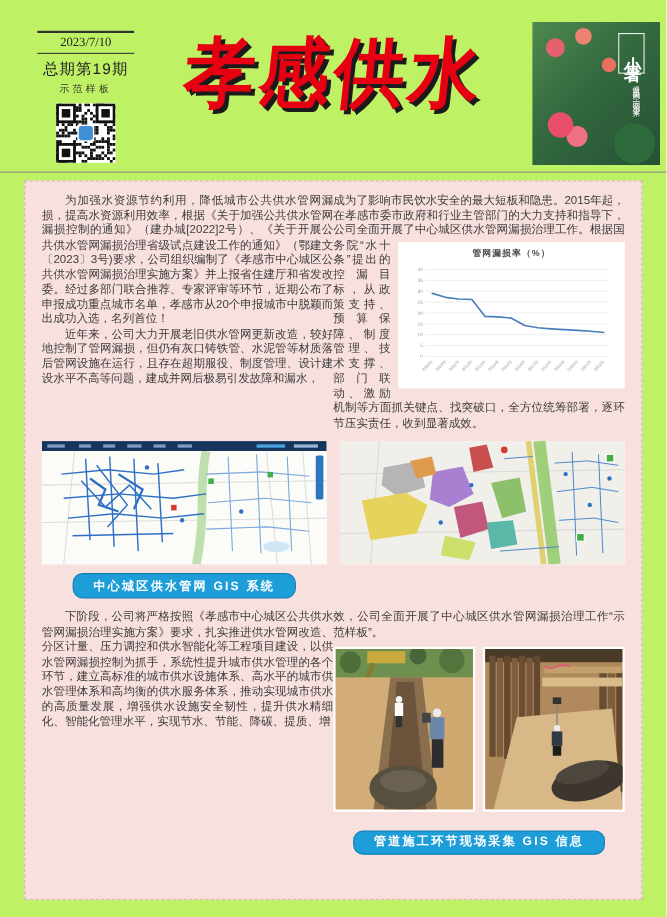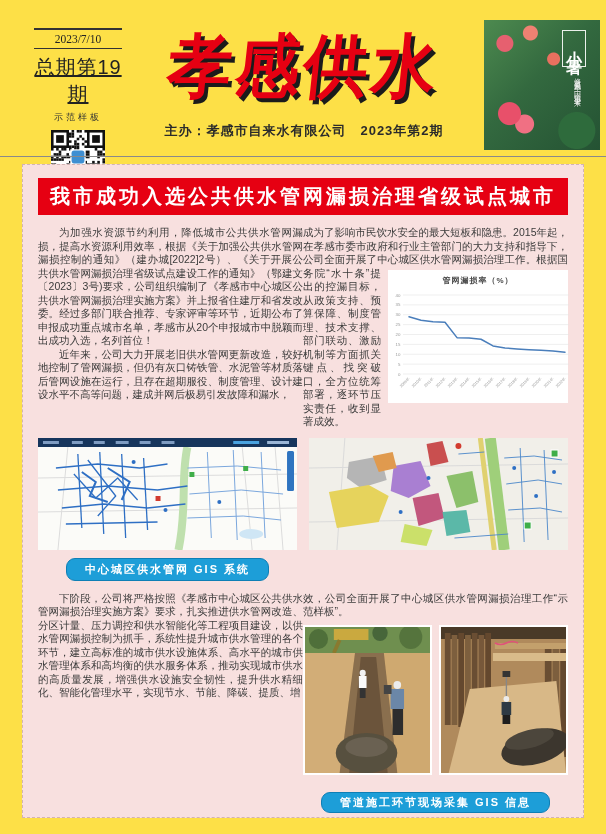--- a/index.html
+++ b/index.html
@@ -1,24 +1,24 @@
 <!DOCTYPE html>
 <html><head>
 <meta charset="utf-8">
 <style>
   * { margin:0; padding:0; box-sizing:border-box; }
   html,body { background:#ffffff; }
   body { font-family:"Liberation Sans", sans-serif; }
-  .page { position:relative; width:606px; height:834px; background:#fde047; overflow:hidden; margin:0 auto; }
+  .page { position:relative; width:606px; height:834px; background:#bef264; overflow:hidden; margin:0 auto; }
 
   
   .masthead { position:absolute; left:0; top:0; width:606px; height:156px; }
   .issue-box { position:absolute; left:34px; top:28px; width:88px; text-align:center; }
   .issue-date { font-size:11.5px; color:#222; padding:3px 0; border-top:2px solid #333; border-bottom:1.5px solid #333; font-family:"Liberation Serif", serif; }
-  .issue-no { font-size:20px; color:#222; margin-top:5px; letter-spacing:1px;text-decoration:underline; }
+  .issue-no { font-size:14px; color:#222; margin-top:5px; letter-spacing:1px; }
   .issue-label { font-size:9px; color:#333; margin-top:3px; letter-spacing:3px; }
   .qr { display:block; width:54px; height:54px; margin:6px auto 0; background:#fff; }
 
   .title-wrap { position:absolute; left:126px; top:18px; width:356px; text-align:center; }
   .paper-title { font-size:64px; font-weight:900; color:#e60012; letter-spacing:4px; line-height:96px;
                  transform:skewX(-6deg) scaleY(1.08); text-shadow:4px 4px 0 #1b1b1b; white-space:nowrap; }
   .publisher { margin-top:8px; font-size:13px; font-weight:bold; color:#2b2b2b; letter-spacing:1px; }
 
   .season-card { position:absolute; left:484px; top:20px; width:116px; height:130px; overflow:hidden;
     background:
@@ -42,21 +42,21 @@
 
   .banner { margin:13px 0 0; height:37px; line-height:37px; background:#e60012; color:#fff;
             font-size:20px; font-weight:bold; text-align:center; letter-spacing:3px; }
 
   .cols { display:flex; gap:0; margin-top:11px; }
   .col { flex:1 1 0; font-size:10.5px; line-height:13.5px; color:#3b3b3b; text-align:justify; }
   .col p.indent { text-indent:2em; }
   .col p + p { margin-top:0; }
 
   
-  .chartbox { float:right; width:180px; height:133px; background:#fff; margin:3px 0 3px 7px; padding-top:4px; }
+  .chartbox { float:right; width:206px; height:133px; background:#fff; margin:3px 0 3px 7px; padding-top:4px; }
   .chart-title { text-align:center; font-size:8px; font-weight:bold; color:#4a4a4a; letter-spacing:1px; }
   .chartbox svg { display:block; width:186px; height:112px; margin:1px auto 0; }
 
   
   .figs { display:flex; gap:12px; margin-top:9px; }
   .fig { flex:1 1 0; text-align:center; }
   .fig svg.map { display:block; width:100%; height:112px; background:#fff; }
   .pill { display:inline-block; margin-top:8px; background:#1d9ed8; border:1px solid #0f7fb5; color:#fff;
           font-size:11px; font-weight:bold; letter-spacing:2px; padding:3px 18px; border-radius:9px; }
 
@@ -269,34 +269,32 @@
           <rect x="0" y="28" width="14" height="14" fill="#111"></rect>
           <rect x="2" y="30" width="10" height="10" fill="#fff"></rect>
           <rect x="4" y="32" width="6" height="6" fill="#111"></rect>
           <rect x="15" y="15" width="12" height="12" fill="#fff"></rect>
           <rect x="16" y="16" width="10" height="10" rx="2" fill="#3f8fd2"></rect>
         </svg>
     </div>
 
     <div class="title-wrap">
       <div class="paper-title">孝感供水</div>
-      <div class="publisher">主办：孝感市自来水有限公司　2023年第2期</div>
     </div>
 
     <div class="season-card">
       <div class="season-title">小暑</div>
       <div class="season-poem">倏忽温风至 因循小暑来</div>
     </div>
   </header>
 
   <div class="rule"></div>
 
   <main class="panel">
 
-    <h1 class="banner">我市成功入选公共供水管网漏损治理省级试点城市</h1>
 
     <section class="cols">
       <div class="col">
         <p class="indent">为加强水资源节约利用，降低城市公共供水管网漏损，提高水资源利用效率，根据《关于加强公共供水管网漏损控制的通知》（建办城[2022]2号）、《关于开展公共供水管网漏损治理省级试点建设工作的通知》（鄂建文〔2023〕3号)要求，公司组织编制了《孝感市中心城区公共供水管网漏损治理实施方案》并上报省住建厅和省发改委。经过多部门联合推荐、专家评审等环节，近期公布了申报成功重点城市名单，孝感市从20个申报城市中脱颖而出成功入选，名列首位！</p>
         <p class="indent">近年来，公司大力开展老旧供水管网更新改造，较好地控制了管网漏损，但仍有灰口铸铁管、水泥管等材质落后管网设施在运行，且存在超期服役、制度管理、设计建设水平不高等问题，建成并网后极易引发故障和漏水，</p>
       </div>
       <div class="col">
         <p><span>成为了影响市民饮水安全的最大短板和隐患。2015年起，在孝感市委市政府和行业主管部门的大力支持和指导下，公司全面开展了中心城区供水管网漏损治理工作。根据国</span><span class="chartbox">
               <span class="chart-title" style="display:block">管网漏损率（%）</span>
               <svg id="loss-chart-plot" viewBox="0 0 186 112">

